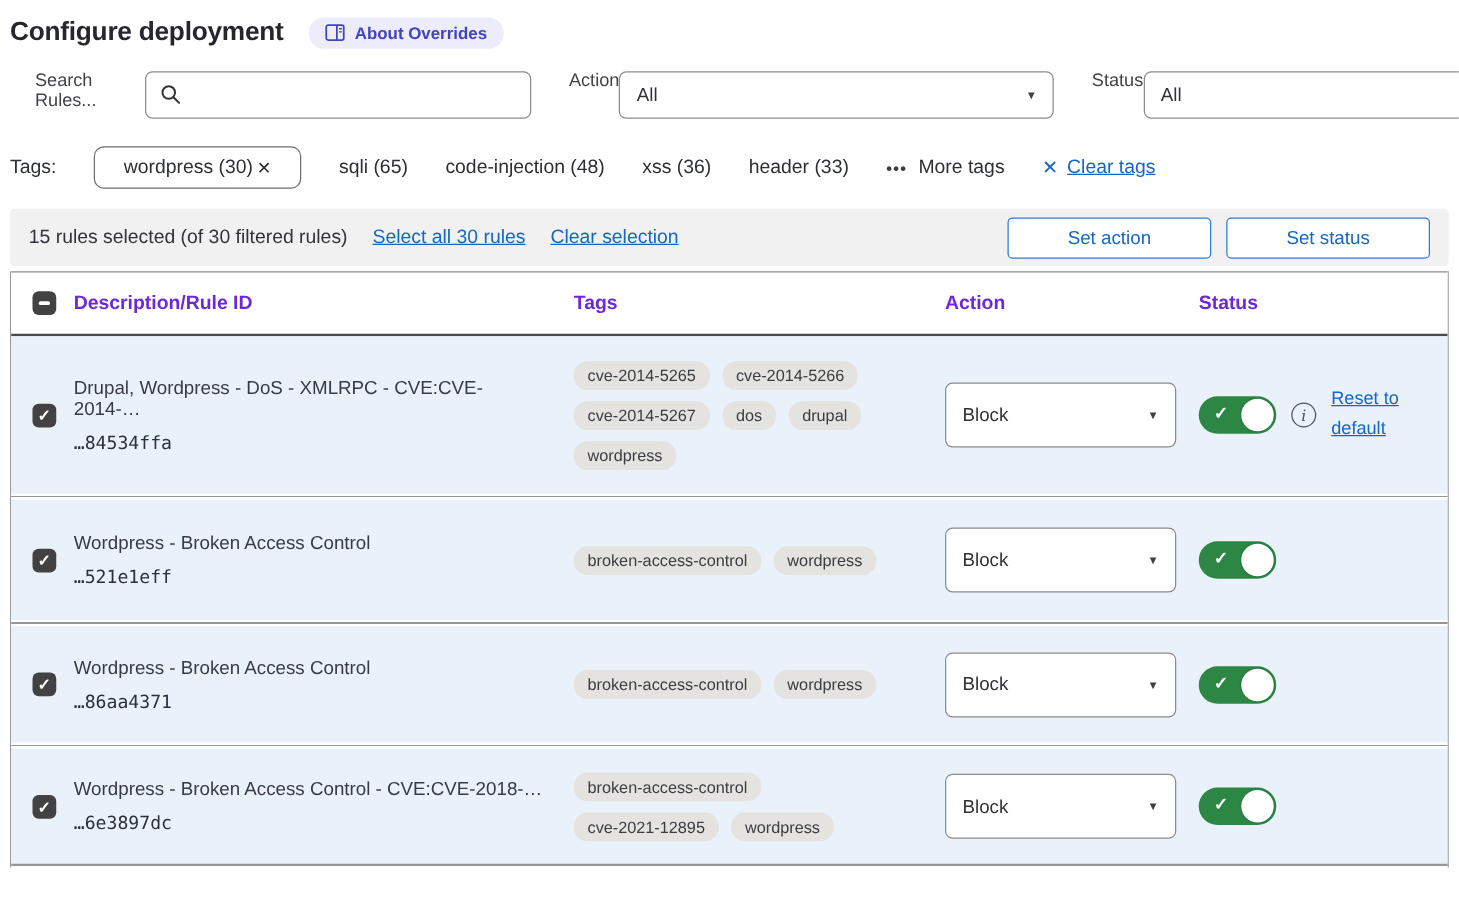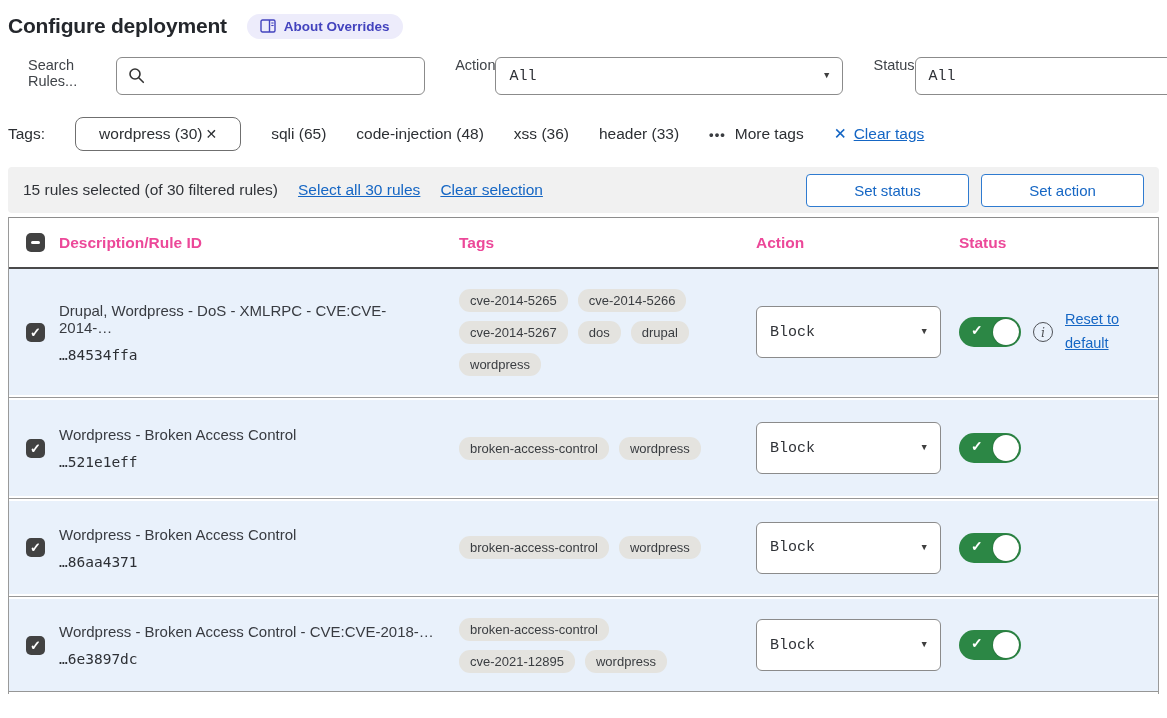--- a/index.html
+++ b/index.html
@@ -12,21 +12,21 @@
   .title { font-size: 21px; font-weight: 700; color: #24272c; letter-spacing: -0.2px; }
   .badge { display: inline-flex; align-items: center; gap: 8px; background: #edecfb; color: #4343be;
            border-radius: 14px; padding: 5px 13px; font-size: 13.5px; font-weight: 600; justify-content: center; }
 
   
   .filters { display: flex; gap: 10px; margin-top: 15px; }
   .fgroup { display: flex; flex-direction: row; margin-left: 20px; }
   .flabel { font-size: 14.5px; color: #3f4348; margin-bottom: 5px; }
   .inputbox, .selectbox {
     height: 38px; border: 1px solid #8b8b8b; border-radius: 6px; background: #fff;
-    display: flex; align-items: center; font-size: 15px; color: #2f3237; font-family: Liberation Mono, monospace;
+    display: flex; align-items: center; font-size: 15px; color: #2f3237;
   }
   .searchwrap { position: relative; width: 348px; }
   .searchwrap svg { position: absolute; left: 12px; top: 10px; }
   .searchwrap input { width: 100%; height: 38px; border: 1px solid #8b8b8b; border-radius: 6px;
     padding: 0 10px 0 38px; font-size: 15px; font-family: "Liberation Sans", sans-serif; outline: none; }
   .selectbox { justify-content: space-between; padding: 0 13px; cursor: pointer; }
   .sel-action { width: 348px; } .sel-status { width: 347px; }
   .chev { font-size: 9px; color: #3f3f3f; }
   .btn-search { align-self: flex-end; margin-left: auto; width: 86px; height: 38px; border: none;
     border-radius: 5px; background: #1470e6; color: #fff; font-size: 19px; cursor: pointer;
@@ -47,21 +47,21 @@
   .selbar { height: 46px; background: #f1f1f1; border-radius: 4px; display: flex; align-items: center;
     gap: 20px; padding: 0 15px; font-size: 15.5px; color: #303338; }
   .link { color: #1566c4; text-decoration: underline; cursor: pointer; }
   .selbar-btns { margin-left: auto; display: flex; gap: 12px; }
   .btn-outline { width: 163px; height: 33px; background: #fff; border: 1px solid #2f7bd0; border-radius: 4px;
     color: #1566c4; font-size: 15px; cursor: pointer; font-family: "Liberation Sans", sans-serif; }
 
   
   .table { margin-top: 4px; border-left: 1px solid #9a9a9a; border-right: 1px solid #9a9a9a; }
   .thead { display: flex; align-items: center; height: 52px; background: #fff;
-    border-top: 1px solid #8d8d8d; border-bottom: 2px solid #4a4a4a; font-weight: 700; font-size: 15.5px; color: #ec4899; }
+    border-top: 1px solid #8d8d8d; border-bottom: 2px solid #4a4a4a; font-weight: 700; font-size: 15.5px; color: #6d28d9; }
   .col-check { flex: 0 0 50px; padding-left: 17px; display: flex; align-items: center; }
   .col-desc { flex: 0 0 400px; padding-right: 24px; }
   .col-tags { flex: 0 0 297px; padding-right: 36px; }
   .col-action { flex: 0 0 203px; }
   .col-status { flex: 1 1 auto; display: flex; align-items: center; gap: 12px; }
 
   .trow { display: flex; align-items: center; background: #e9f1fb; }
   .row-sep { height: 5px; background: linear-gradient(#ffffff 0 2px, #969696 2px 3px, #ffffff 3px 5px); }
   .table-bottom { height: 3px; background: linear-gradient(#969696 0 1.5px, #ffffff 1.5px 3px); }
 
@@ -154,22 +154,22 @@
       <span>✕</span>
       <span class="lbl">Clear tags</span>
     </span>
   </div>
 
   <div class="selbar">
     <span>15 rules selected (of 30 filtered rules)</span>
     <span class="link">Select all 30 rules</span>
     <span class="link">Clear selection</span>
     <span class="selbar-btns">
+      <button class="btn-outline">Set action</button>
       <button class="btn-outline">Set status</button>
-      <button class="btn-outline">Set action</button>
     </span>
   </div>
 
   <div class="table">
 
     <div class="thead">
       <div class="col-check">
         <span class="cbx">
           <span class="dash"></span>
         </span>

